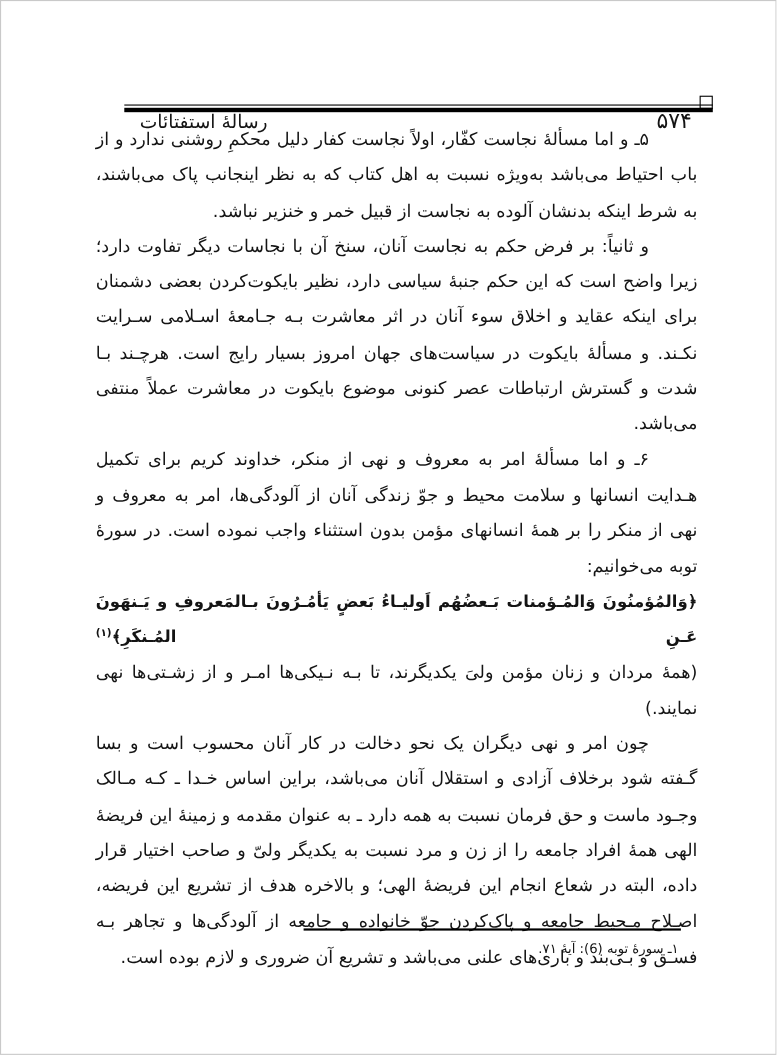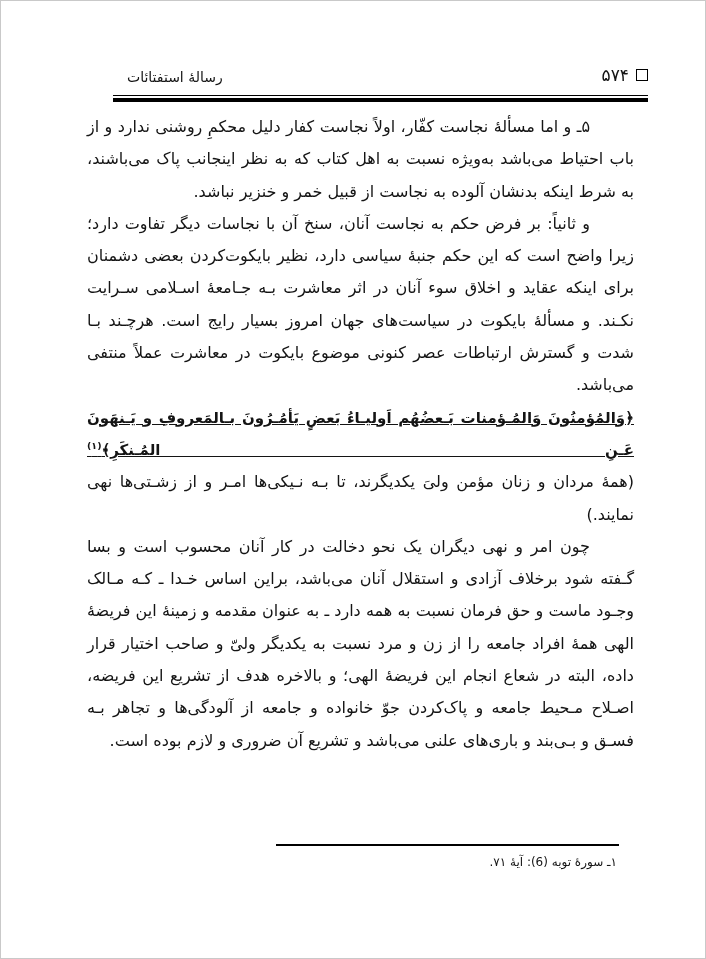--- a/index.html
+++ b/index.html
@@ -13,39 +13,39 @@
     color:#141414;
     overflow:hidden;
   }
   
   .running-head {
     position:absolute; top:64px; left:112px; width:535px;
     direction:rtl;
     display:flex; justify-content:space-between; align-items:flex-end;
   }
   .page-num-wrap { direction:ltr; display:flex; align-items:center; gap:7px; }
-  .page-num { font-size:17px; letter-spacing:0.5px; }
+  .page-num { font-size:20px; letter-spacing:0.5px;margin-top:32px; }
   .square-icon {
     display:inline-block; width:10px; height:10px;
     border:1.6px solid #000; background:transparent;
   }
-  .head-title { font-size:14px; margin-left:14px; }
+  .head-title { font-size:17px; margin-left:14px; }
   .head-rule-thin { position:absolute; top:94px; left:112px; width:535px; height:1px; background:#000; }
   .head-rule-thick { position:absolute; top:97px; left:112px; width:535px; height:4px; background:#000; }
   
   .page-body {
     position:absolute; top:110px; right:71px; width:547px;
     direction:rtl; text-align:justify;
     font-size:16px; line-height:32.3px;margin-left:36px;
   }
   .page-body p { margin:0; }
   .indent { text-indent:44px; }
   .verse {
     font-weight:bold; font-size:15px;
-    text-align:justify; text-align-last:justify;text-decoration:underline;
+    text-align:justify; text-align-last:justify;
   }
   .verse sup { font-size:9.5px; font-weight:bold; line-height:0; }
   
   .footnote-rule { position:absolute; top:843px; left:275px; width:343px; height:1.5px; background:#000; }
   .footnote {
     position:absolute; top:851px; right:88px; width:400px;
     direction:rtl; text-align:right; font-size:12px; line-height:20px;
   }
 </style>
 </head>
@@ -59,20 +59,21 @@
       <span class="square-icon"></span>
     </span>
     <span class="head-title">رسالهٔ استفتائات</span>
   </div>
   <div class="head-rule-thin"></div>
   <div class="head-rule-thick"></div>
 
   <div class="page-body">
     <p class="indent">۵ـ و اما مسألهٔ نجاست کفّار، اولاً نجاست کفار دلیل محکمِ روشنی ندارد و از باب احتیاط می‌باشد به‌ویژه نسبت به اهل کتاب که به نظر اینجانب پاک می‌باشند، به شرط اینکه بدنشان آلوده به نجاست از قبیل خمر و خنزیر نباشد.</p>
     <p class="indent">و ثانیاً: بر فرض حکم به نجاست آنان، سنخ آن با نجاسات دیگر تفاوت دارد؛ زیرا واضح است که این حکم جنبهٔ سیاسی دارد، نظیر بایکوت‌کردن بعضی دشمنان برای اینکه عقاید و اخلاق سوء آنان در اثر معاشرت بـه جـامعهٔ اسـلامی سـرایت نکـند. و مسألهٔ بایکوت در سیاست‌های جهان امروز بسیار رایج است. هرچـند بـا شدت و گسترش ارتباطات عصر کنونی موضوع بایکوت در معاشرت عملاً منتفی می‌باشد.</p>
+    <p class="indent">۶ـ و اما مسألهٔ امر به معروف و نهی از منکر، خداوند کریم برای تکمیل هـدایت انسانها و سلامت محیط و جوّ زندگی آنان از آلودگی‌ها، امر به معروف و نهی از منکر را بر همهٔ انسانهای مؤمن بدون استثناء واجب نموده است. در سورهٔ توبه می‌خوانیم:</p>
     <p class="verse"><span>﴿وَالمُؤمنُونَ وَالمُـؤمنات بَـعضُهُم اَولیـاءُ بَعضٍ یَأمُـرُونَ بـالمَعروفِ و یَـنهَونَ عَـنِ المُـنکَرِ﴾</span><sup>(۱)</sup></p>
     <p>(همهٔ مردان و زنان مؤمن ولیَ یکدیگرند، تا بـه نـیکی‌ها امـر و از زشـتی‌ها نهی نمایند.)</p>
     <p class="indent">چون امر و نهی دیگران یک نحو دخالت در کار آنان محسوب است و بسا گـفته شود برخلاف آزادی و استقلال آنان می‌باشد، براین اساس خـدا ـ کـه مـالک وجـود ماست و حق فرمان نسبت به همه دارد ـ به عنوان مقدمه و زمینهٔ این فریضهٔ الهی همهٔ افراد جامعه را از زن و مرد نسبت به یکدیگر ولیّ و صاحب اختیار قرار داده، البته در شعاع انجام این فریضهٔ الهی؛ و بالاخره هدف از تشریع این فریضه، اصـلاح مـحیط جامعه و پاک‌کردن جوّ خانواده و جامعه از آلودگی‌ها و تجاهر بـه فسـق و بـی‌بند و باری‌های علنی می‌باشد و تشریع آن ضروری و لازم بوده است.</p>
   </div>
 
   <div class="footnote-rule"></div>
   <div class="footnote">۱ـ سورهٔ توبه (6): آیهٔ ۷۱.</div>
 
 </div>
 

